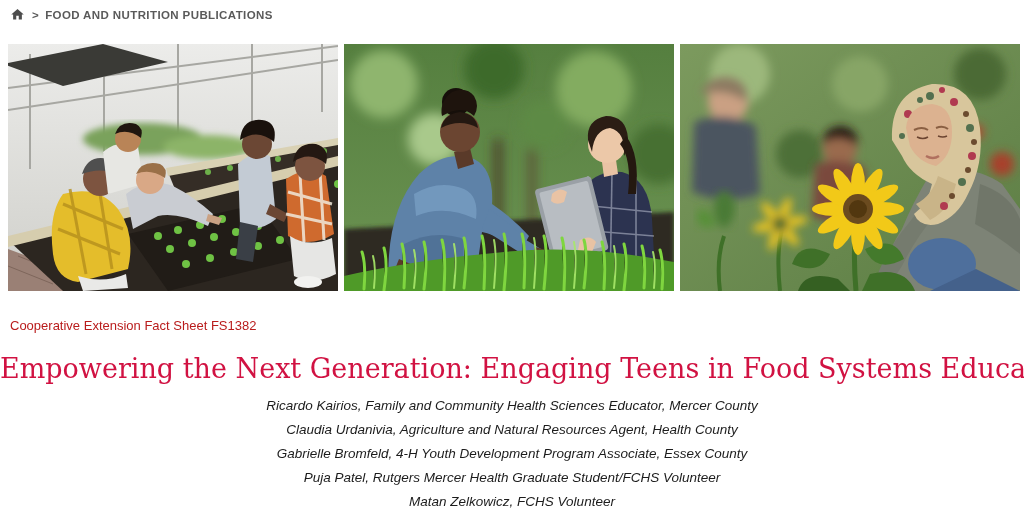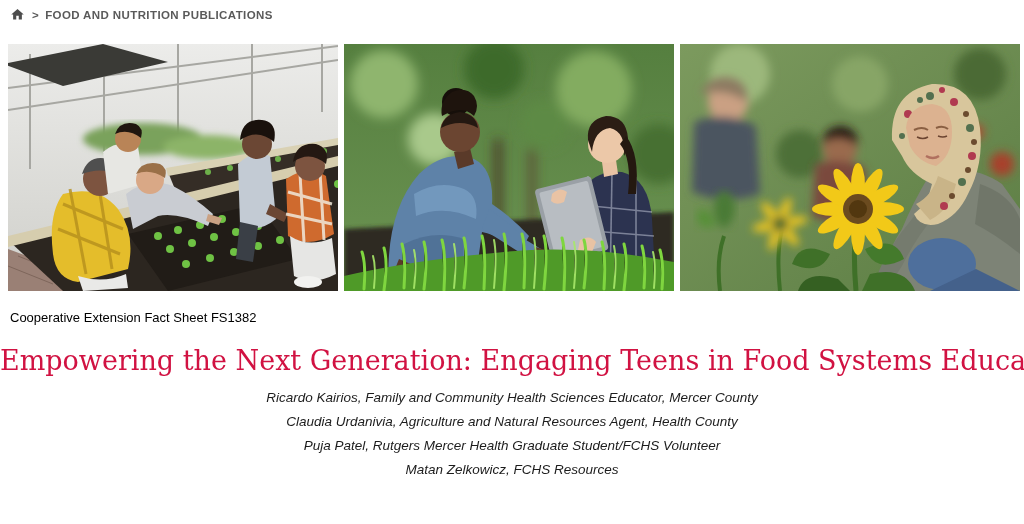--- a/index.html
+++ b/index.html
@@ -40,23 +40,23 @@
     flex: none;
     background: #dcdcd8;
   }
   .photo svg { display: block; }
   .photo-1 { width: 330px; }
   .photo-2 { width: 330px; }
   .photo-3 { width: 340px; }
 
   
   .fact-sheet {
-    margin: 19px 0 0 10px;
+    margin: 27px 0 0 10px;
     font-size: 13px;
-    color: #000000;
+    color: #b91c1c;
   }
 
   
   .page-title {
     margin: 19px 0 0 0;
     text-align: center;
     font-family: "DejaVu Serif", "Liberation Serif", serif;
     font-weight: 400;
     font-size: 27px;
     line-height: 34px;
@@ -439,15 +439,16 @@
   </figure>
 </div>
 
 <div class="fact-sheet">Cooperative Extension Fact Sheet FS1382</div>
 
 <h1 class="page-title">Empowering the Next Generation: Engaging Teens in Food Systems Education</h1>
 
 <div class="authors">
   <p>Ricardo Kairios, Family and Community Health Sciences Educator, Mercer County</p>
   <p>Claudia Urdanivia, Agriculture and Natural Resources Agent, Health County</p>
+  <p>Gabrielle Bromfeld, 4-H Youth Development Program Associate, Essex County</p>
   <p>Puja Patel, Rutgers Mercer Health Graduate Student/FCHS Volunteer</p>
-  <p>Matan Zelkowicz, FCHS Resources</p>
+  <p>Matan Zelkowicz, FCHS Volunteer</p>
 </div>
 
 </body></html>

